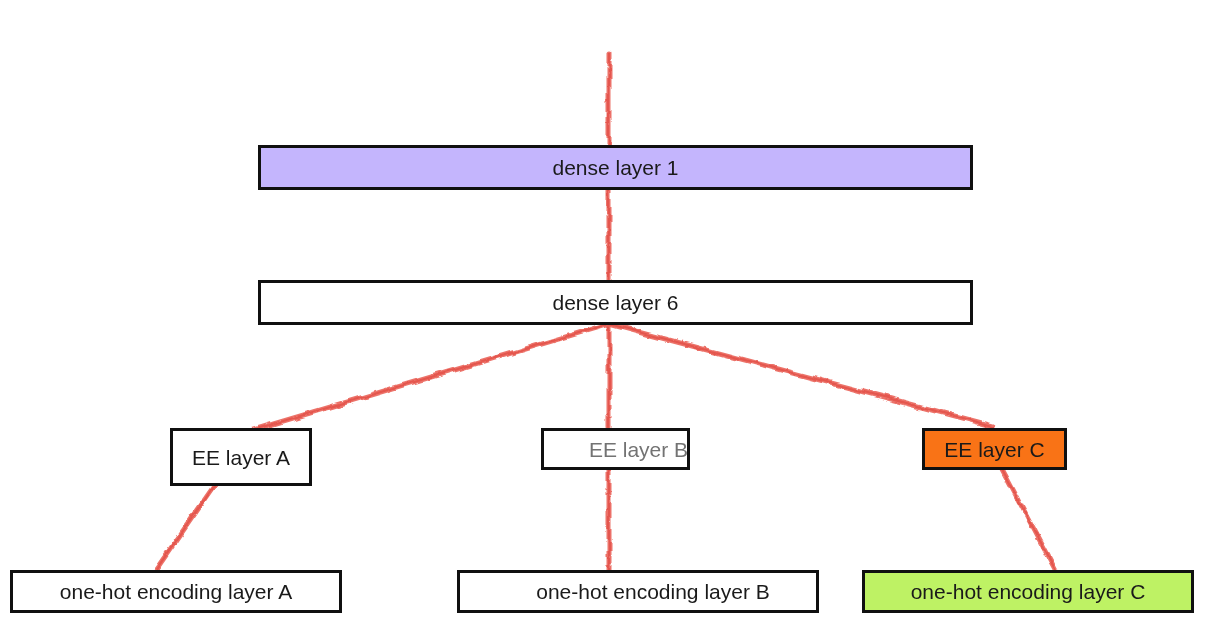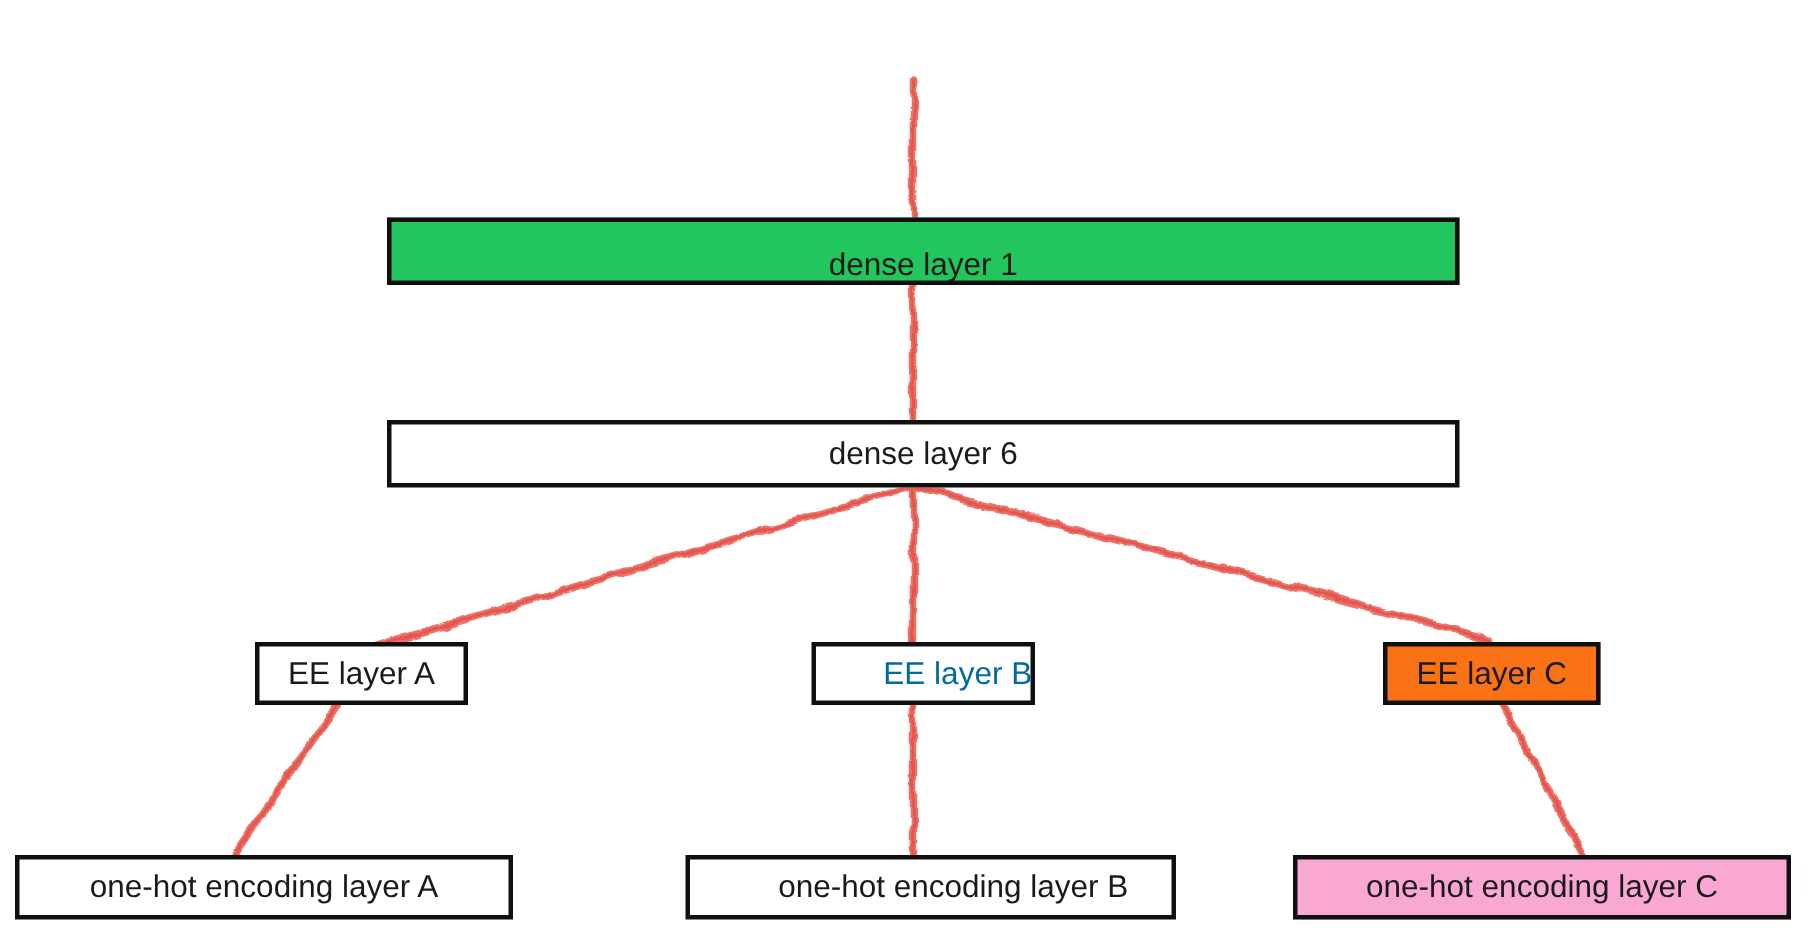--- a/index.html
+++ b/index.html
@@ -71,38 +71,38 @@
         <line x1="993" y1="426" x2="609" y2="324" stroke="#e4554b" stroke-width="2.2" stroke-opacity="0.92"></line>
         <line x1="155" y1="571" x2="226" y2="469" stroke="#ea675d" stroke-width="5" stroke-opacity="0.92"></line>
         <line x1="155" y1="571" x2="226" y2="469" stroke="#e4554b" stroke-width="2.2" stroke-opacity="0.92"></line>
         <line x1="609" y1="571" x2="609" y2="470" stroke="#ea675d" stroke-width="5" stroke-opacity="0.92"></line>
         <line x1="609" y1="571" x2="609" y2="470" stroke="#e4554b" stroke-width="2.2" stroke-opacity="0.92"></line>
         <line x1="1056" y1="571" x2="1002" y2="469" stroke="#ea675d" stroke-width="5" stroke-opacity="0.92"></line>
         <line x1="1056" y1="571" x2="1002" y2="469" stroke="#e4554b" stroke-width="2.2" stroke-opacity="0.92"></line>
       </g>
   </svg>
   <div id="nodes">
-      <div class="node" style="left: 258px; top: 145px; width: 715px; height: 45px; border-color: rgb(16, 16, 16); background: #22c55e; align-items: flex-end;">
+      <div class="node" style="left: 258px; top: 145px; width: 715px; height: 45px; border-color: rgb(16, 16, 16); background: #c4b5fd;">
         <span class="node-label" style="color: rgb(26, 26, 26);">dense layer 1</span>
       </div>
       <div class="node" style="left: 258px; top: 280px; width: 715px; height: 45px; border-color: rgb(16, 16, 16); background: rgb(255, 255, 255);">
         <span class="node-label" style="color: rgb(26, 26, 26);">dense layer 6</span>
       </div>
-      <div class="node" style="left: 170px; top: 428px; width: 142px; height: 42px; border-color: rgb(16, 16, 16); background: rgb(255, 255, 255);">
+      <div class="node" style="left: 170px; top: 428px; width: 142px; height: 58px; border-color: rgb(16, 16, 16); background: rgb(255, 255, 255);">
         <span class="node-label" style="color: rgb(26, 26, 26);">EE layer A</span>
       </div>
       <div class="node" style="left: 541px; top: 428px; width: 149px; height: 42px; border-color: rgb(16, 16, 16); background: rgb(255, 255, 255);">
-        <span class="node-label" style="color: #0369a1; margin-left: 46px;">EE layer B</span>
+        <span class="node-label" style="color: #737373; margin-left: 46px;">EE layer B</span>
       </div>
       <div class="node" style="left: 922px; top: 428px; width: 145px; height: 42px; border-color: rgb(16, 16, 16); background: #f97316;">
         <span class="node-label" style="color: rgb(26, 26, 26);">EE layer C</span>
       </div>
       <div class="node" style="left: 10px; top: 570px; width: 332px; height: 43px; border-color: rgb(16, 16, 16); background: rgb(255, 255, 255);">
         <span class="node-label" style="color: rgb(26, 26, 26);">one-hot encoding layer A</span>
       </div>
-      <div class="node" style="left: 457px; top: 570px; width: 327px; height: 43px; border-color: rgb(16, 16, 16); background: rgb(255, 255, 255); padding-left: 30px;">
+      <div class="node" style="left: 457px; top: 570px; width: 362px; height: 43px; border-color: rgb(16, 16, 16); background: rgb(255, 255, 255); padding-left: 30px;">
         <span class="node-label" style="color: rgb(26, 26, 26);">one-hot encoding layer B</span>
       </div>
-      <div class="node" style="left: 862px; top: 570px; width: 332px; height: 43px; border-color: rgb(16, 16, 16); background: #f9a8d4;">
+      <div class="node" style="left: 862px; top: 570px; width: 332px; height: 43px; border-color: rgb(16, 16, 16); background: #bef264;">
         <span class="node-label" style="color: rgb(26, 26, 26);">one-hot encoding layer C</span>
       </div>
     </div>
 </div>
 
 </body></html>

